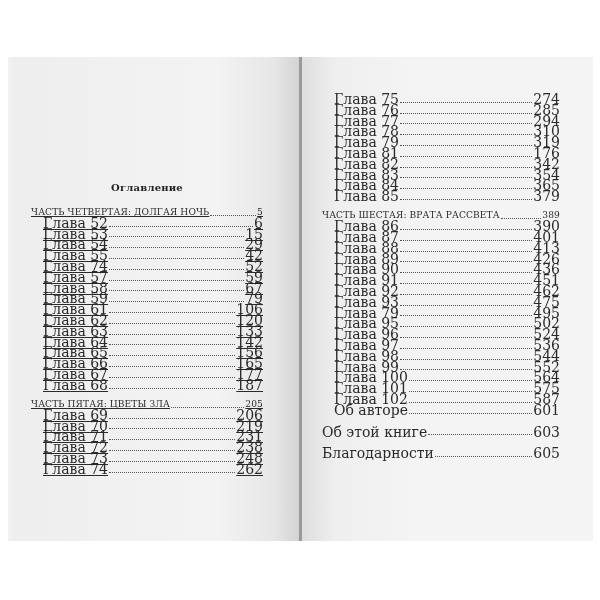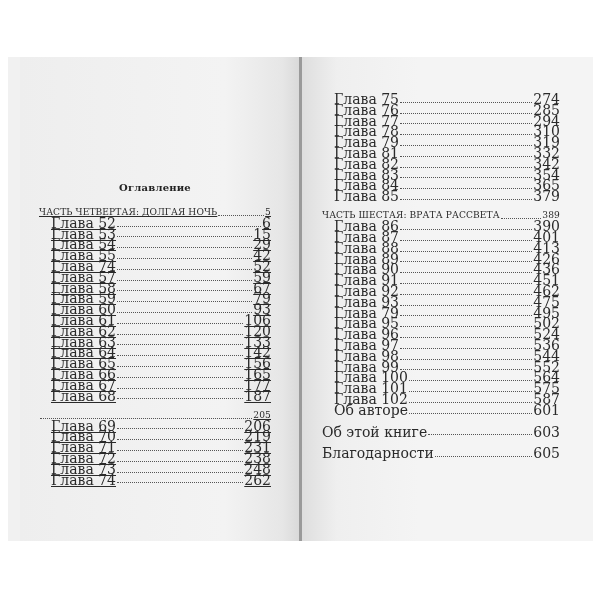--- a/index.html
+++ b/index.html
@@ -5,21 +5,21 @@
   html, body { margin:0; padding:0; }
   body {
     width:600px; height:600px; background:#ffffff; position:relative; overflow:hidden;
     font-family:"DejaVu Serif","Liberation Serif",serif; color:#2a2a2a;
   }
   .spread {
     position:absolute; left:8px; top:57px; width:585px; height:484px;
     background:#f1f1f1;
   }
   .page-left {
-    position:absolute; left:12px; top:0; width:292px; height:484px;
+    position:absolute; left:4px; top:0; width:292px; height:484px;
     background:linear-gradient(to right, #eeeeee 0%, #f3f3f3 70%, #e6e6e6 90%, #cfcfcf 100%);
   }
   .gutter {
     position:absolute; left:291px; top:0; width:3px; height:484px;
     background:#9a9a9a;
   }
   .page-right {
     position:absolute; left:294px; top:0; width:291px; height:484px;
     background:linear-gradient(to right, #dedede 0%, #efefef 12%, #f4f4f4 40%, #f4f4f4 100%);
   }
@@ -91,25 +91,20 @@
           <span class="label">Глава 58</span>
           <span class="leader"></span>
           <span class="page">67</span>
         </div>
         <div class="row chapter">
           <span class="label">Глава 59</span>
           <span class="leader"></span>
           <span class="page">79</span>
         </div>
         <div class="row chapter">
-          <span class="label">Глава 60</span>
-          <span class="leader"></span>
-          <span class="page">93</span>
-        </div>
-        <div class="row chapter">
           <span class="label">Глава 61</span>
           <span class="leader"></span>
           <span class="page">106</span>
         </div>
         <div class="row chapter">
           <span class="label">Глава 62</span>
           <span class="leader"></span>
           <span class="page">120</span>
         </div>
         <div class="row chapter">
@@ -137,20 +132,21 @@
           <span class="leader"></span>
           <span class="page">177</span>
         </div>
         <div class="row chapter">
           <span class="label">Глава 68</span>
           <span class="leader"></span>
           <span class="page">187</span>
         </div>
         <div class="gap"></div>
         <div class="row part">
+          <span class="label">ЧАСТЬ ПЯТАЯ: ЦВЕТЫ ЗЛА</span>
           <span class="leader"></span>
           <span class="page">205</span>
         </div>
         <div class="row chapter">
           <span class="label">Глава 69</span>
           <span class="leader"></span>
           <span class="page">206</span>
         </div>
         <div class="row chapter">
           <span class="label">Глава 70</span>
@@ -203,21 +199,21 @@
           <span class="page">310</span>
         </div>
         <div class="row chapter">
           <span class="label">Глава 79</span>
           <span class="leader"></span>
           <span class="page">319</span>
         </div>
         <div class="row chapter">
           <span class="label">Глава 81</span>
           <span class="leader"></span>
-          <span class="page">332</span>
+          <span class="page">176</span>
         </div>
         <div class="row chapter">
           <span class="label">Глава 82</span>
           <span class="leader"></span>
           <span class="page">342</span>
         </div>
         <div class="row chapter">
           <span class="label">Глава 83</span>
           <span class="leader"></span>
           <span class="page">354</span>

